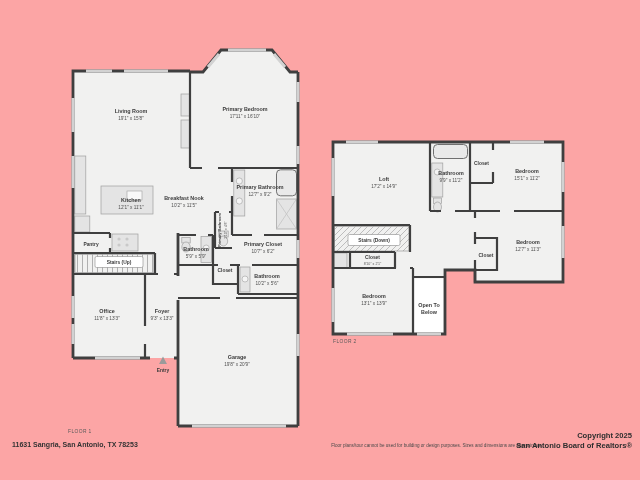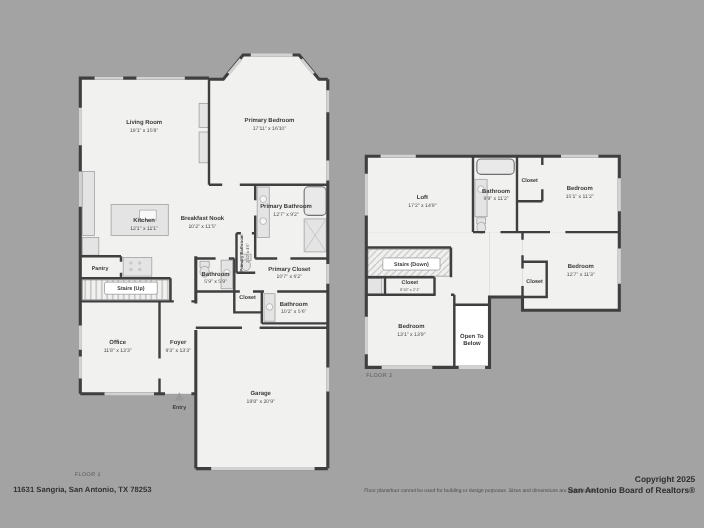--- a/index.html
+++ b/index.html
@@ -1,16 +1,16 @@
 <!DOCTYPE html>
 <html><head>
 <meta charset="utf-8">
 <style>
   html,body{margin:0;padding:0;background:#ffffff;}
-  .stage{position:relative;width:640px;height:480px;background:#a3a3a3;font-family:"Liberation Sans",sans-serif;}
+  .stage{position:relative;width:640px;height:480px;background:#fca5a5;font-family:"Liberation Sans",sans-serif;}
   svg{display:block;}
   .rn{font:600 5.4px "Liberation Sans",sans-serif;fill:#3b3b3b;}
   .rd{font:400 4.7px "Liberation Sans",sans-serif;fill:#4f4f4f;}
   .sm{font:600 4.9px "Liberation Sans",sans-serif;fill:#3b3b3b;}
   .tiny{font:600 3.9px "Liberation Sans",sans-serif;fill:#4a4a4a;}
   .tiny2{font:400 3.6px "Liberation Sans",sans-serif;fill:#5a5a5a;}
   .floorlab{font:400 4.9px "Liberation Sans",sans-serif;fill:#5a5a5a;letter-spacing:.4px;}
   .addr{font:700 7px "Liberation Sans",sans-serif;fill:#333;}
   .disc{font:400 4.6px "Liberation Sans",sans-serif;fill:#4a4a4a;}
   .copy{font:700 7.6px "Liberation Sans",sans-serif;fill:#2e2e2e;}

